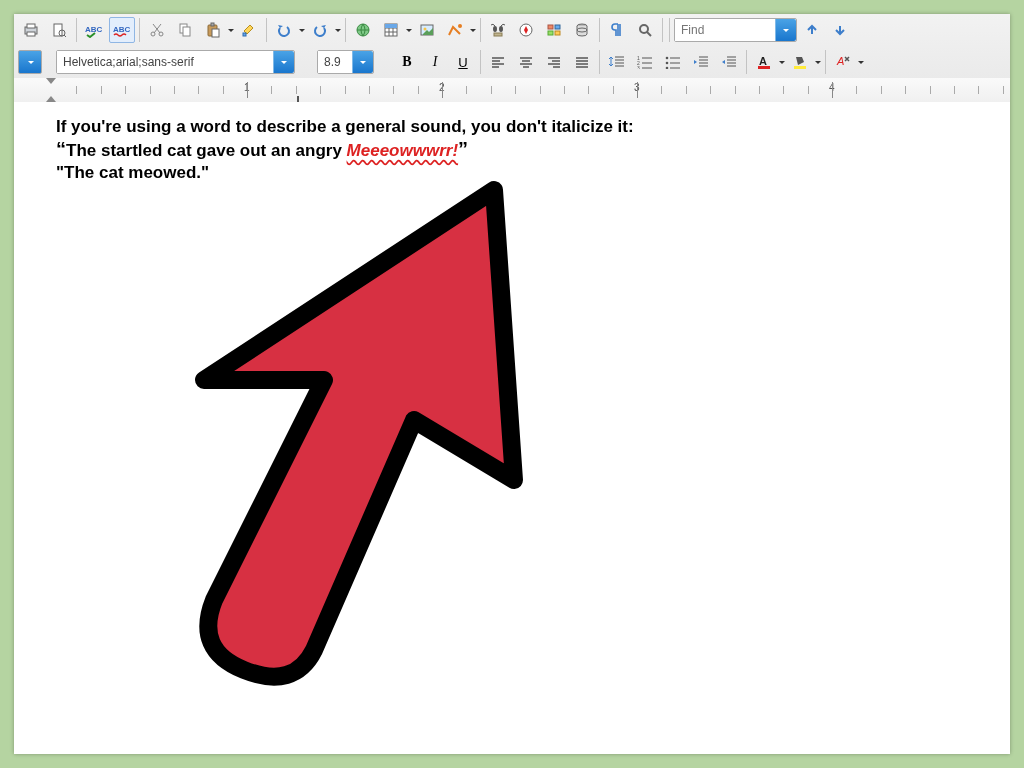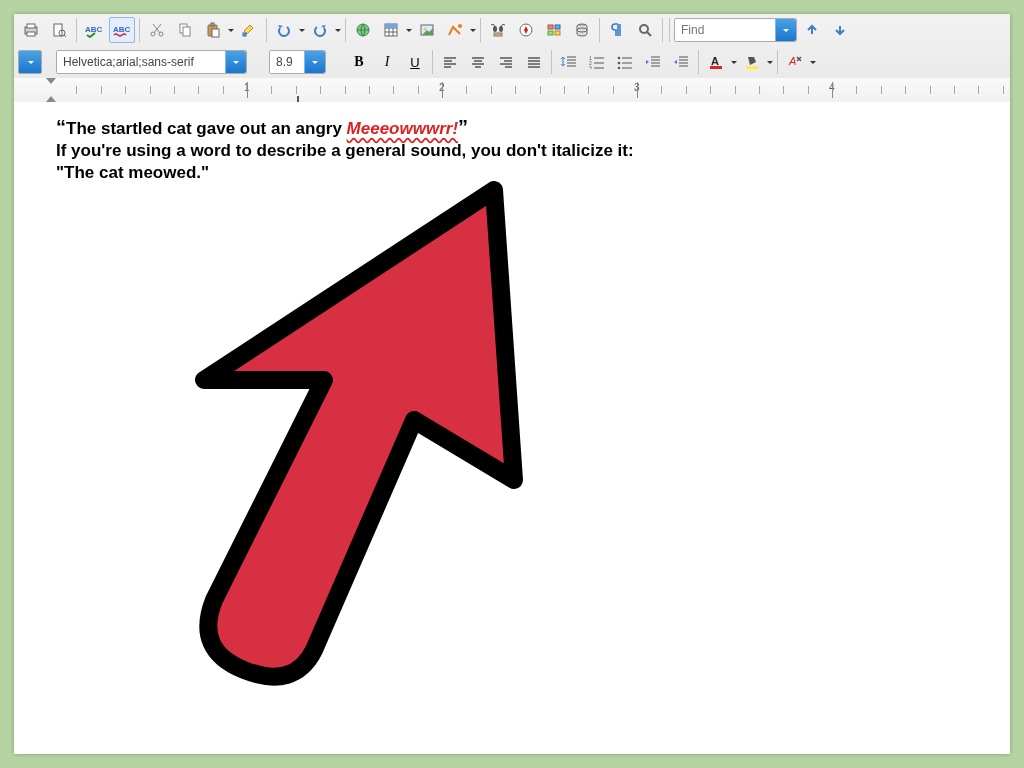--- a/index.html
+++ b/index.html
@@ -159,21 +159,21 @@
   }
   .big-cursor {
     position: absolute;
     left: 120px;
     top: 136px;
     pointer-events: none;
   }
   
   .find-box input { width: 100px; }
   .row2 .combo input { font-size: 12px; }
-  .font-name input { width: 168px; }
+  .font-name input { width: 216px; }
   .font-size input { width: 34px; }
   .style-combo {
     width: 22px; height: 22px;
     border: 1px solid #aaa; background:#fff; border-radius:2px;
     display:flex; align-items:center; justify-content:center; cursor:pointer;
   }
   .style-combo .dd { margin-left: 2px; }
 </style>
 </head>
 <body>
@@ -564,24 +564,24 @@
           <div class="num">4</div>
         </div>
         <div class="tick major" style="left: 1013px;"></div>
       </div>
   </div>
 
   <div class="page-area">
     <div class="page">
       <div class="doc">
         <div>
+          <b>If you're using a word to describe a general sound, you don't italicize it:</b>
+        </div>
+        <div>
           <span class="q">“</span><b>The startled cat gave out an angry </b><span class="meow">Meeeowwwrr!</span><span class="q">”</span>
-        </div>
-        <div>
-          <b>If you're using a word to describe a general sound, you don't italicize it:</b>
         </div>
         <div>
           <b>"The cat meowed."</b>
         </div>
       </div>
     </div>
   </div>
 
   <svg class="big-cursor" width="480" height="560" viewBox="0 0 480 560">
     <path d="M 360 40

